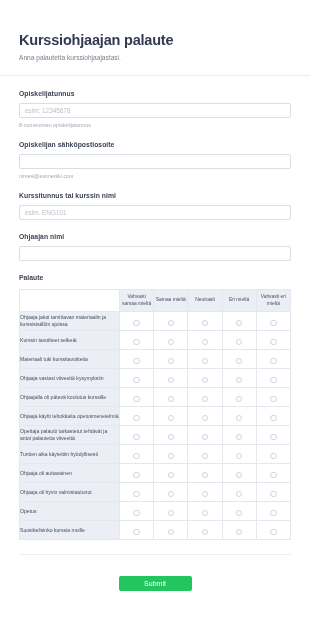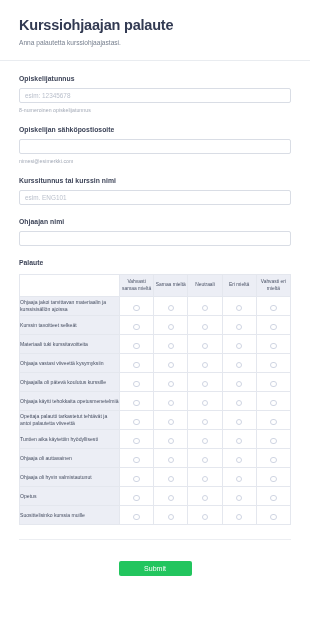--- a/index.html
+++ b/index.html
@@ -24,21 +24,21 @@
   
   .form-header {
     padding: 17px 19px 13px 19px;
     border-bottom: 1px solid #e9ecf0;
   }
   .form-title {
     font-size: 14.5px;
     font-weight: bold;
     letter-spacing: -0.2px;
     color: #323a52;
-    margin: 0 0 5px 0;
+    margin: 15px 0 5px 0;
     line-height: 1.15;
   }
   .form-subtitle {
     font-size: 6.6px;
     color: #78808f;
     margin: 0;
     line-height: 1.3;
   }
   
   .form-body {

